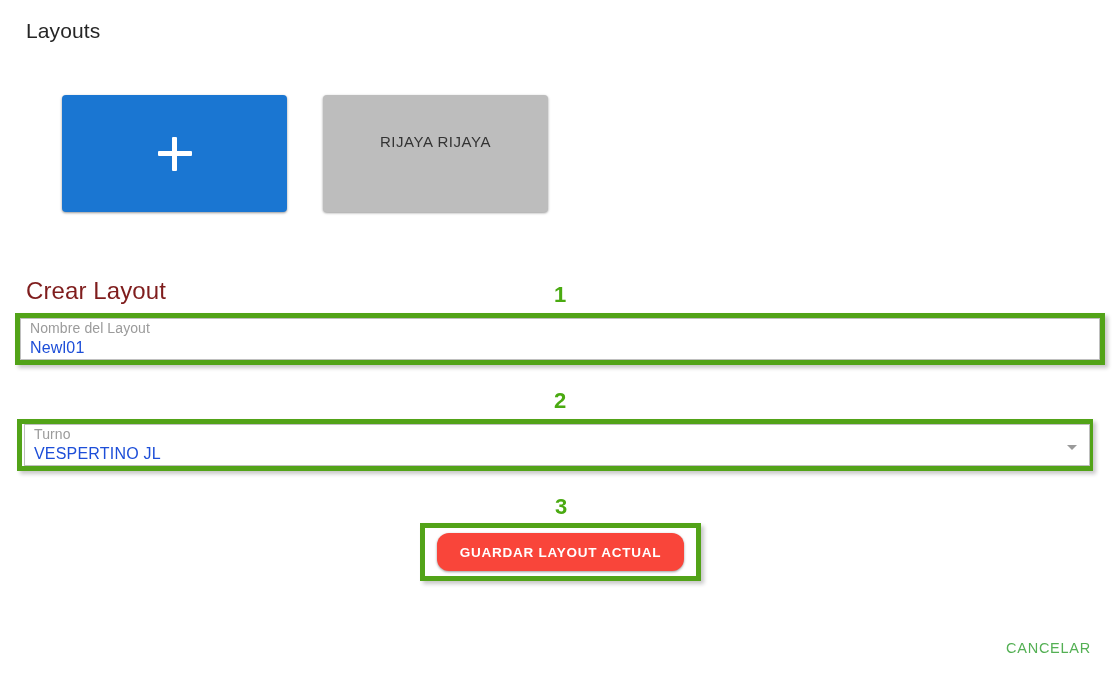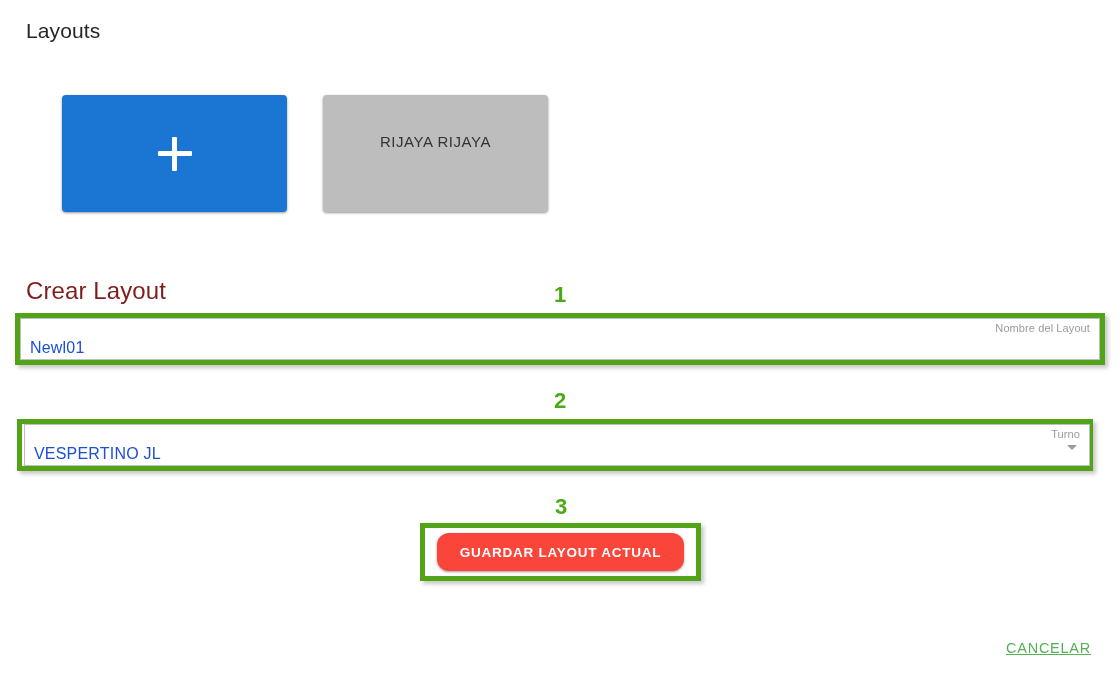--- a/index.html
+++ b/index.html
@@ -139,26 +139,25 @@
   .field {
     position: absolute;
     background: #ffffff;
     border: 1px solid #bfbfbf;
     padding: 3px 9px 0 9px;
   }
   .field-1 { left: 20px; top: 318px; width: 1080px; height: 42px; }
   .field-2 { left: 24px; top: 424px; width: 1066px; height: 42px; }
   .field-label {
     display: block;
-    font-size: 11px;
+    font-size: 14px;
     line-height: 13px;
     color: #9b9b9b;
     letter-spacing: 0.1px;
     white-space: nowrap;
-    text-align: right;
   }
   .field-value {
     display: block;
     margin-top: 2px;
     font-size: 16px;
     line-height: 22px;
     color: #1d4ed8;
     letter-spacing: 0.2px;
     white-space: nowrap;
   }
@@ -204,21 +203,20 @@
     font-size: 14.5px;
     font-weight: 400;
     letter-spacing: 0.75px;
     color: #54b054;
     cursor: pointer;
     background: none;
     border: none;
     font-family: "Liberation Sans", sans-serif;
     padding: 4px 6px;
     white-space: nowrap;
-    text-decoration: underline;
   }
 </style>
 </head>
 <body>
 
 <div class="page-title">Layouts</div>
 
 <div class="cards-row">
   <div class="layout-card card-new">
     <span class="plus-icon"></span>

